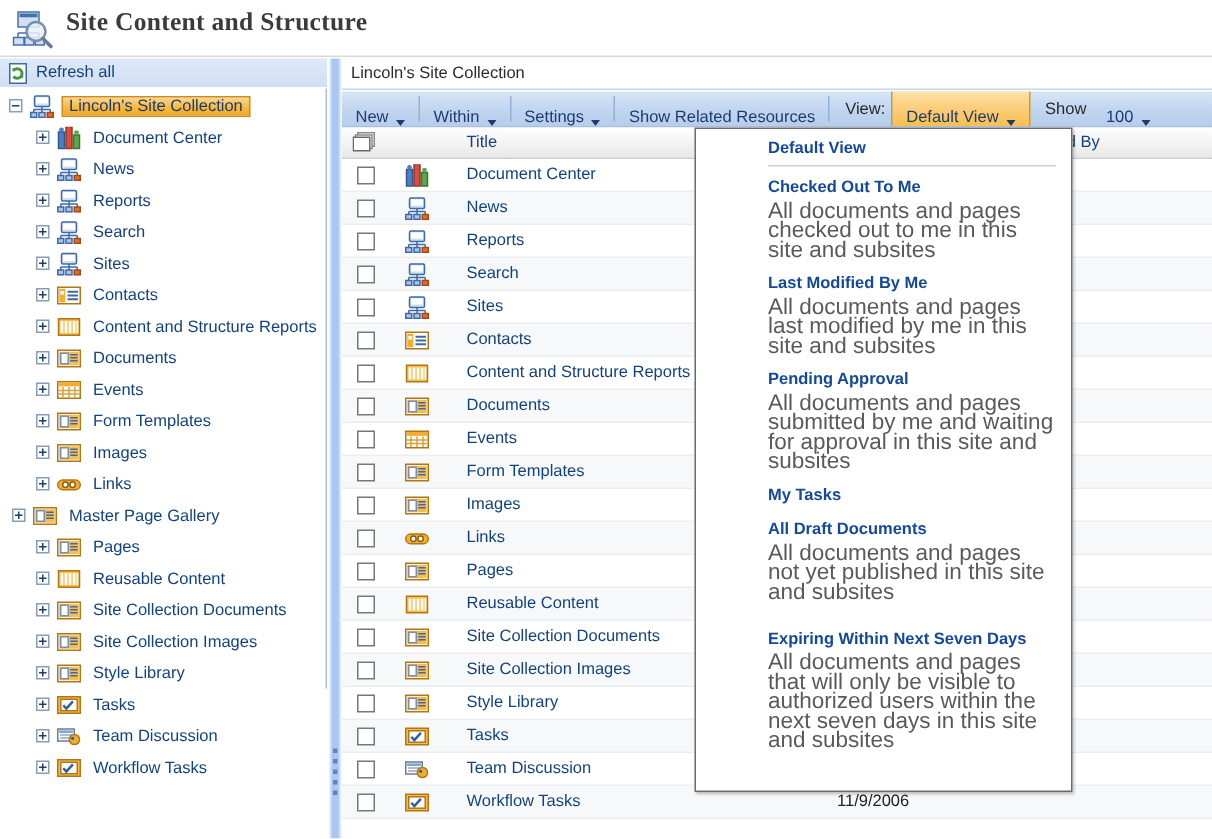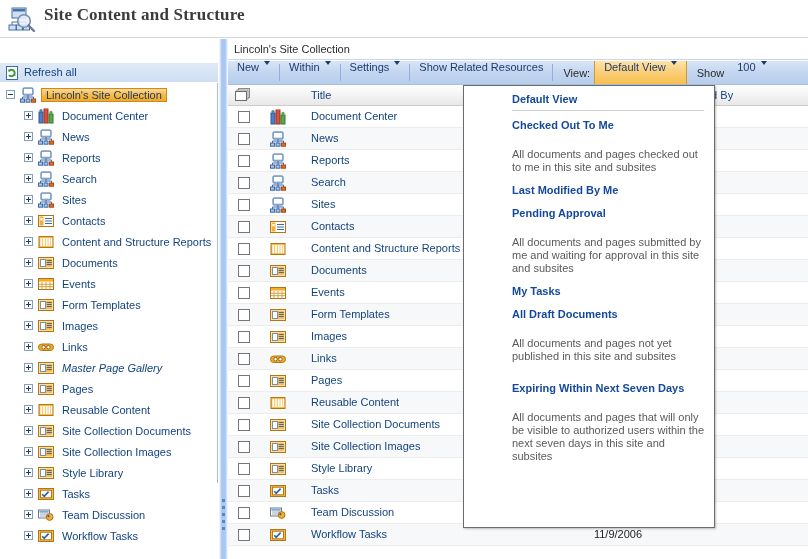--- a/index.html
+++ b/index.html
@@ -29,21 +29,20 @@
     font-size: 17px; font-weight: bold; color: #3b3b3b;
     letter-spacing: .2px;
     white-space: nowrap;
   }
 
   
   .left-pane {
     position: absolute; left: 0; top: 39px; width: 218px; height: 420px;
     background: #ffffff;
     border-right: 1px solid #a7bddb;
-    margin-top: 24px;
   }
   .refresh-bar {
     position: absolute; left: 0; top: 0; width: 218px; height: 20px;
     background: #d6e3f5;
     background: linear-gradient(to bottom, #dfeaf8 0%, #cfdef3 100%);
     border-bottom: 1px solid #ffffff;
   }
   .refresh-bar .rb-icon { position: absolute; left: 5px; top: 3px; width: 14px; height: 14px; }
   .refresh-bar .rb-label {
     position: absolute; left: 24px; top: 3px;
@@ -106,21 +105,21 @@
     position: absolute; left: 6px; top: 4px; font-size: 11px; color: #2b2b2b;
   }
 
   .toolbar {
     position: absolute; left: 0; top: 22px; width: 580px; height: 24px;
     background: linear-gradient(to bottom, #d8e5f7 0%, #c3d6f0 50%, #b6cdeb 100%);
     border-bottom: 1px solid #a8c0e0;
     display: flex; align-items: stretch;
   }
   .tb-btn {
-    display: flex; align-items: flex-start; padding: 0 9px;
+    display: flex; align-items: flex-end; padding: 0 9px;
     font-size: 11px; color: #1d3c6e; cursor: pointer; white-space: nowrap;
   }
   .tb-sep { width: 1px; margin: 3px 0; background: #93b0d8; }
   .caret {
     display: inline-block; width: 0; height: 0; margin-left: 5px;
     border-left: 3.5px solid transparent; border-right: 3.5px solid transparent;
     border-top: 4px solid #1d3c6e;
   }
   .tb-label {
     display: flex; align-items: center; padding: 0 4px 0 10px;
@@ -149,40 +148,40 @@
   .lrow .cb {
     position: absolute; left: 10px; top: 5px; width: 12px; height: 12px;
     border: 1px solid #777777; background: #ffffff; cursor: pointer;
   }
   .lrow .ricon { position: absolute; left: 42px; top: 3px; width: 16px; height: 16px; }
   .lrow .rtitle {
     position: absolute; left: 83px; top: 4px; font-size: 11px;
     color: #13437f; white-space: nowrap; cursor: pointer;
   }
   .lrow .rdate {
-    position: absolute; left: 330px; top: 4px; width: 120px; text-align: center;
+    position: absolute; left: 330px; top: 4px; width: 120px; 
     font-size: 11px; color: #222222; white-space: nowrap;
   }
 
   
   .view-menu {
     position: absolute; left: 463px; top: 85px; width: 252px; height: 443px;
     background: #ffffff;
     border: 1px solid #6b6b6b;
     box-shadow: 1px 1px 2px rgba(0,0,0,.25);
     z-index: 40; overflow: hidden;
     padding: 6px 0 0 0;
   }
   .vm-item { padding: 0 10px 0 48px; }
   .vm-title {
     font-size: 11px; font-weight: bold; color: #14489c;
     line-height: 14px; cursor: pointer;
   }
   .vm-desc {
-    font-size: 11px; color: #5a5a5a; line-height: 13px; margin-top: 16px;
+    font-size: 15px; color: #5a5a5a; line-height: 13px; margin-top: 2px;
   }
   .vm-first { margin-bottom: 4px; }
   .vm-rule { height: 1px; background: #cfcfcf; margin: 4px 10px 7px 48px; }
   .vm-gap { height: 9px; }
 </style>
 </head>
 <body>
 
 <div id="app">
 
@@ -350,21 +349,21 @@
         </div>
         <div class="tnode" style="padding-left: 24px;">
           <span class="expander plus"></span>
           <span class="ticon"><svg width="16" height="16" viewBox="0 0 16 16">
               <rect x="0.5" y="5" width="15" height="6.5" rx="3.2" fill="#f6ad2e" stroke="#b07714"></rect>
               <circle cx="5.6" cy="8.2" r="1.8" fill="#ffffff" stroke="#8a5f10"></circle>
               <circle cx="10.4" cy="8.2" r="1.8" fill="#ffffff" stroke="#8a5f10"></circle>
             </svg></span>
           <span class="tlabel">Links</span>
         </div>
-        <div class="tnode" style="padding-left: 24px; font-style: italic;">
+        <div class="tnode" style="padding-left: 8px;">
           <span class="expander plus"></span>
           <span class="ticon"><svg width="16" height="16" viewBox="0 0 16 16">
               <rect x="0.5" y="2.5" width="15" height="11" fill="#ffffff" stroke="#b07714"></rect>
               <rect x="1.5" y="3.5" width="13" height="9" fill="#fbbc4a"></rect>
               <rect x="2.5" y="4.5" width="5" height="7" fill="#ffffff" stroke="#7a8fa8"></rect>
               <path d="M8.8,5.5 h5 M8.8,7.5 h5 M8.8,9.5 h5" stroke="#3f6aa5" stroke-width="1"></path>
             </svg></span>
           <span class="tlabel">Master Page Gallery</span>
         </div>
         <div class="tnode" style="padding-left: 24px;">
@@ -734,20 +733,21 @@
         <div class="vm-title">Default View</div>
       </div>
       <div class="vm-rule"></div>
       <div class="vm-item">
         <div class="vm-title">Checked Out To Me</div>
         <div class="vm-desc">All documents and pages checked out to me in this site and subsites</div>
       </div>
       <div class="vm-gap"></div>
       <div class="vm-item">
         <div class="vm-title">Last Modified By Me</div>
+        <div class="vm-desc">All documents and pages last modified by me in this site and subsites</div>
       </div>
       <div class="vm-gap"></div>
       <div class="vm-item">
         <div class="vm-title">Pending Approval</div>
         <div class="vm-desc">All documents and pages submitted by me and waiting for approval in this site and subsites</div>
       </div>
       <div class="vm-gap"></div>
       <div class="vm-item">
         <div class="vm-title">My Tasks</div>
       </div>

